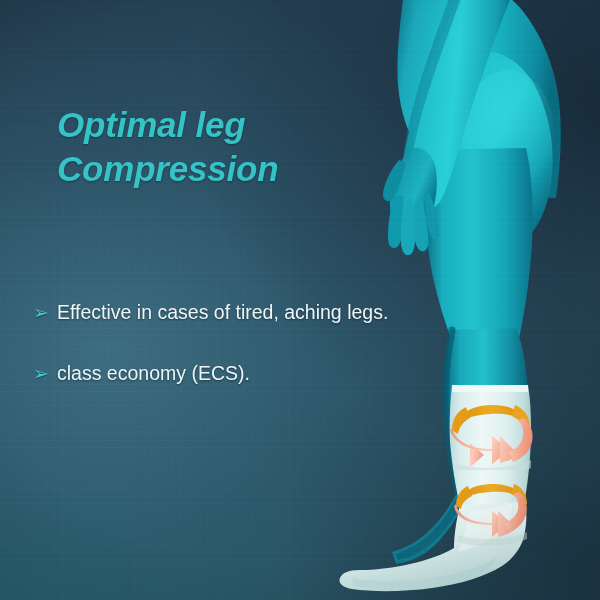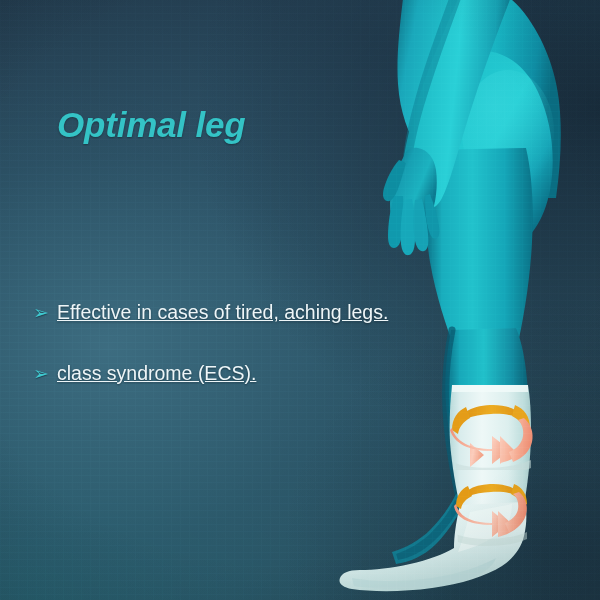--- a/index.html
+++ b/index.html
@@ -98,21 +98,21 @@
     color: #3fc8cf;
     text-shadow: 0 1px 1px rgba(10,26,34,0.5);
   }
   .bullet-text {
     flex: 1 1 auto;
     font-size: 19.5px;
     line-height: 25px;
     color: #eef6f8;
     text-shadow: 0 1px 2px rgba(10,24,32,0.55);
   }
-  .bullet-text .b-line { display: block; white-space: nowrap; text-decoration: underline; }
+  .bullet-text .b-line { display: block; white-space: nowrap; }
 </style>
 </head>
 <body>
 
 <div id="stage">
 
   <div class="bg-base"></div>
   <div class="bg-dark-right"></div>
 
   <div class="figure-layer">
@@ -405,33 +405,34 @@
         <path d="M456,534 C472,541 508,541 527,532 L527,539 C508,548 472,548 456,541 Z" fill="#c6dbd8" opacity="0.5" clip-path="url(#clipSockAnkle)"></path>
       </g>
     </svg>
   </div>
 
   <div class="bg-vignette"></div>
   <div class="bg-noise"></div>
 
   <div class="headline">
     <span class="hl-line">Optimal leg</span>
+    <span class="hl-line">Compression</span>
   </div>
 
   <div class="bullets">
 
     <div class="bullet-row">
       <span class="bullet-mark">➢</span>
       <span class="bullet-text">
         <span class="b-line">Effective in cases of tired, aching legs.</span>
       </span>
     </div>
 
     <div class="bullet-row">
       <span class="bullet-mark">➢</span>
       <span class="bullet-text">
-        <span class="b-line">class syndrome (ECS).</span>
+        <span class="b-line">class economy (ECS).</span>
       </span>
     </div>
 
   </div>
 
 </div>
 
 </body></html>

